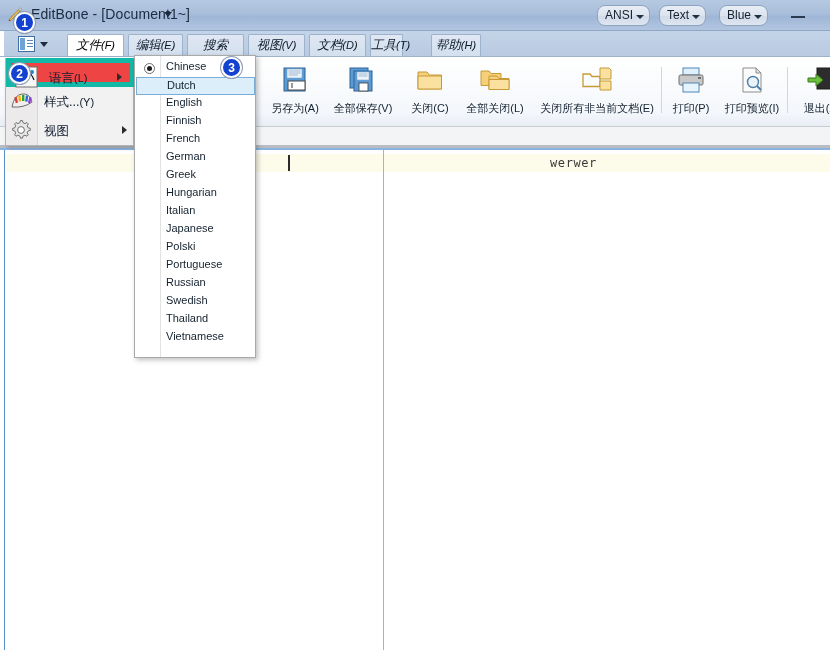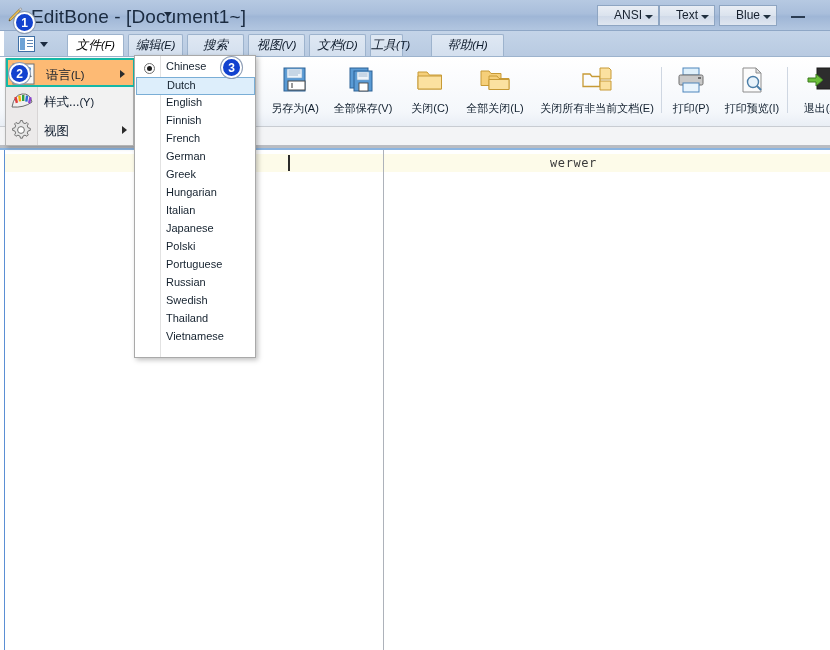--- a/index.html
+++ b/index.html
@@ -23,42 +23,42 @@
     background: linear-gradient(to bottom, #b6c9e2 0%, #a9bedb 45%, #9fb6d6 55%, #b2c6e0 100%);
     border-bottom: 1px solid #8fa7c6;
     box-sizing: border-box;
   }
   #app-icon {
     position: absolute; left: 6px; top: 6px;
     width: 18px; height: 18px;
   }
   #title-text {
     position: absolute; left: 31px; top: 6px;
-    font-size: 19px; color: #1b2b40;
+    font-size: 14px; color: #1b2b40;
     white-space: nowrap;
     letter-spacing: 0.1px;
   }
   #title-caret {
     position: absolute; left: 164px; top: 12px;
     width: 0; height: 0;
     border-left: 4px solid transparent;
     border-right: 4px solid transparent;
     border-top: 5px solid #1b2b40;
   }
 
   .tb-combo {
     position: absolute; top: 5px;
     height: 21px;
     background: linear-gradient(to bottom,#e9eef5 0%, #dbe3ee 50%, #cfd9e8 51%, #dfe6f0 100%);
     border: 1px solid #8ea5c2;
-    border-radius: 0;
+    border-radius: 8px;
     box-sizing: border-box;
     font-size: 12px;
     color: #16202e;
-    padding: 2px 16px 0 16px;
+    padding: 2px 16px 0 7px;
     white-space: nowrap;
   }
   .tb-combo .cb-caret {
     position: absolute; right: 5px; top: 9px;
     width: 0; height: 0;
     border-left: 4px solid transparent;
     border-right: 4px solid transparent;
     border-top: 4px solid #20303f;
   }
   #combo-encoding { left: 597px; }
@@ -225,22 +225,22 @@
   #filemenu .fm-iconcol {
     position: absolute; left: 0; top: 0; width: 31px; height: 100%;
     background: #eceaea;
     border-right: 1px solid #d8d5d5;
   }
   .fm-item {
     position: absolute; left: 0; width: 129px; height: 29px;
     box-sizing: border-box;
   }
   .fm-item.sel {
-    background: #fdba74;
-    border: 2px solid #14b8a6;
+    background: #ef4444;
+    border: 5px solid #14b8a6;
   }
   .fm-item .fm-ico {
     position: absolute; left: 4px; top: 3px;
     width: 23px; height: 22px;
   }
   .fm-item .fm-label {
     position: absolute; left: 38px; top: 7px;
     font-size: 12.5px;
     color: #0d1a2b;
     white-space: nowrap;
@@ -375,21 +375,21 @@
     </div>
     <div class="rib-tab" style="left:244px;width:57px">
       <span>视图</span><span class="mn">(V)</span>
     </div>
     <div class="rib-tab" style="left:305px;width:57px">
       <span>文档</span><span class="mn">(D)</span>
     </div>
     <div class="rib-tab" style="left:366px;width:33px">
       <span>工具</span><span class="mn">(T)</span>
     </div>
-    <div class="rib-tab" style="left:427px;width:73px">
+    <div class="rib-tab" style="left:427px;width:50px">
       <span>帮助</span><span class="mn">(H)</span>
     </div>
   </div>
 
   <div id="ribbon">
     <div id="ribbon-inner">
 
       <div class="tool-sep" style="left:661px"></div>
       <div class="tool-sep" style="left:787px"></div>
 

